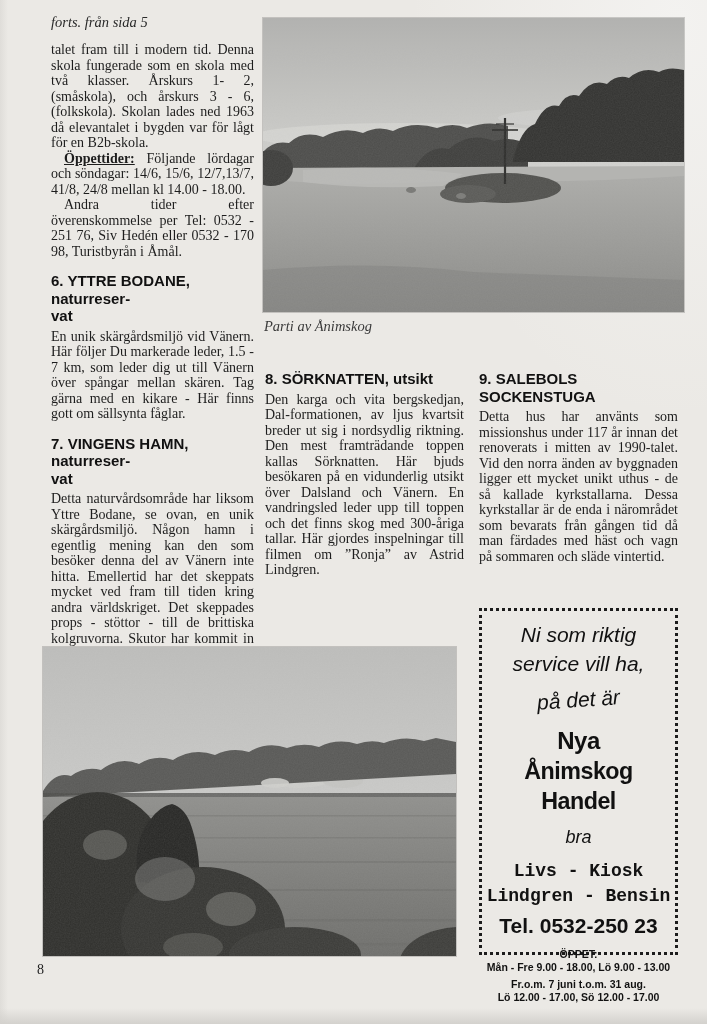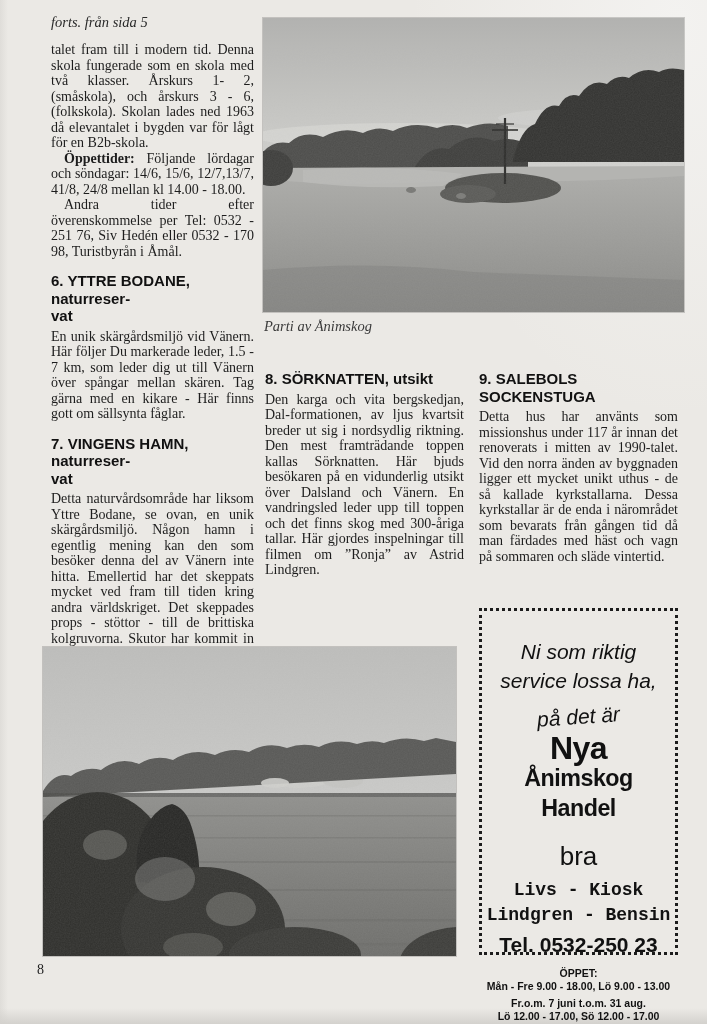--- a/index.html
+++ b/index.html
@@ -25,21 +25,21 @@
   }
   .col{position:absolute;text-align:justify;}
   .col-left{left:51px;top:42px;width:203px;}
   .col-mid{left:265px;top:370px;width:199px;}
   .col-right{left:479px;top:370px;width:199px;}
   .body-text{
     font-size:14px;line-height:15.5px;margin:0;
     color:#1d1d1d;
   }
   .body-text.indent{text-indent:13px;}
-  .lead-bold{font-weight:bold;}
+  .lead-bold{font-weight:bold;text-decoration:underline;}
   .sec-title{
     font-family:"Liberation Sans",sans-serif;
     font-weight:bold;font-size:15px;line-height:17.5px;
     margin:13px 0 4px 0;text-align:left;white-space:pre-line;
     color:#111;
   }
   .sec-title.first{margin-top:0;}
   
   .photo{position:absolute;display:block;box-shadow:0 0 0 1px rgba(120,120,118,.35);}
   .photo-top{left:263px;top:18px;width:421px;height:294px;}
@@ -50,26 +50,26 @@
   }
   
   .ad-box{
     position:absolute;left:479px;top:608px;width:193px;height:341px;
     border:3px dotted #1c1c1c;
     font-family:"Liberation Sans",sans-serif;
     display:flex;flex-direction:column;align-items:center;
     text-align:center;color:#111;
   }
   .ad-tagline{font-style:italic;font-size:21px;line-height:29px;}
-  .ad-tagline.l1{margin-top:26px;}
+  .ad-tagline.l1{margin-top:9px;}
   .ad-tagline.l3{margin-top:7px;transform:rotate(-4deg);}
   .ad-name{font-weight:bold;letter-spacing:-0.5px;}
-  .ad-name.n1{font-size:32px;margin-top:2px;line-height:30px;}
+  .ad-name.n1{font-size:24px;margin-top:12px;line-height:30px;}
   .ad-name.n2{font-size:24px;line-height:30px;transform:scaleX(0.97);}
-  .ad-bra{font-size:26px;margin-top:20px;line-height:26px;}
+  .ad-bra{font-style:italic;font-size:18px;margin-top:8px;line-height:26px;}
   .ad-service{font-weight:bold;font-size:18px;line-height:25px;font-family:Liberation Mono, monospace;}
   .ad-service.s1{margin-top:9px;}
   .ad-owners{font-style:italic;font-size:19px;margin-top:6px;line-height:24px;}
   .ad-phone{font-weight:bold;font-size:21px;margin-top:4px;line-height:26px;}
   .ad-hours{font-weight:bold;font-size:10.5px;line-height:13px;text-align:right;}
   .ad-hours.h-title{margin-top:9px;}
   .ad-hours.h2{margin-top:4px;}
   
   .page-number{
     position:absolute;left:37px;top:962px;
@@ -187,21 +187,21 @@
     <ellipse cx="418" cy="318" rx="62" ry="38" fill="#3c3c39"></ellipse>
     <ellipse cx="122" cy="232" rx="30" ry="22" fill="#8f8f8b" opacity="0.45"></ellipse>
     <ellipse cx="188" cy="262" rx="25" ry="17" fill="#9a9a96" opacity="0.4"></ellipse>
     <ellipse cx="62" cy="198" rx="22" ry="15" fill="#7e7e7a" opacity="0.5"></ellipse>
     <ellipse cx="150" cy="300" rx="30" ry="14" fill="#8a8a86" opacity="0.3"></ellipse>
     <rect width="413" height="309" filter="url(#grainB)"></rect>
   </svg>
 
   <div class="ad-box">
     <div class="ad-tagline l1">Ni som riktig</div>
-    <div class="ad-tagline">service lossa ha,</div>
+    <div class="ad-tagline">service vill ha,</div>
     <div class="ad-tagline l3">på det är</div>
     <div class="ad-name n1">Nya</div>
     <div class="ad-name n2">Ånimskog Handel</div>
     <div class="ad-bra">bra</div>
     <div class="ad-service s1">Livs - Kiosk</div>
     <div class="ad-service">Lindgren - Bensin</div>
     <div class="ad-phone">Tel. 0532-250 23</div>
     <div class="ad-hours h-title">ÖPPET:</div>
     <div class="ad-hours">Mån - Fre 9.00 - 18.00,  Lö 9.00 - 13.00</div>
     <div class="ad-hours h2">Fr.o.m. 7 juni t.o.m. 31 aug.</div>

